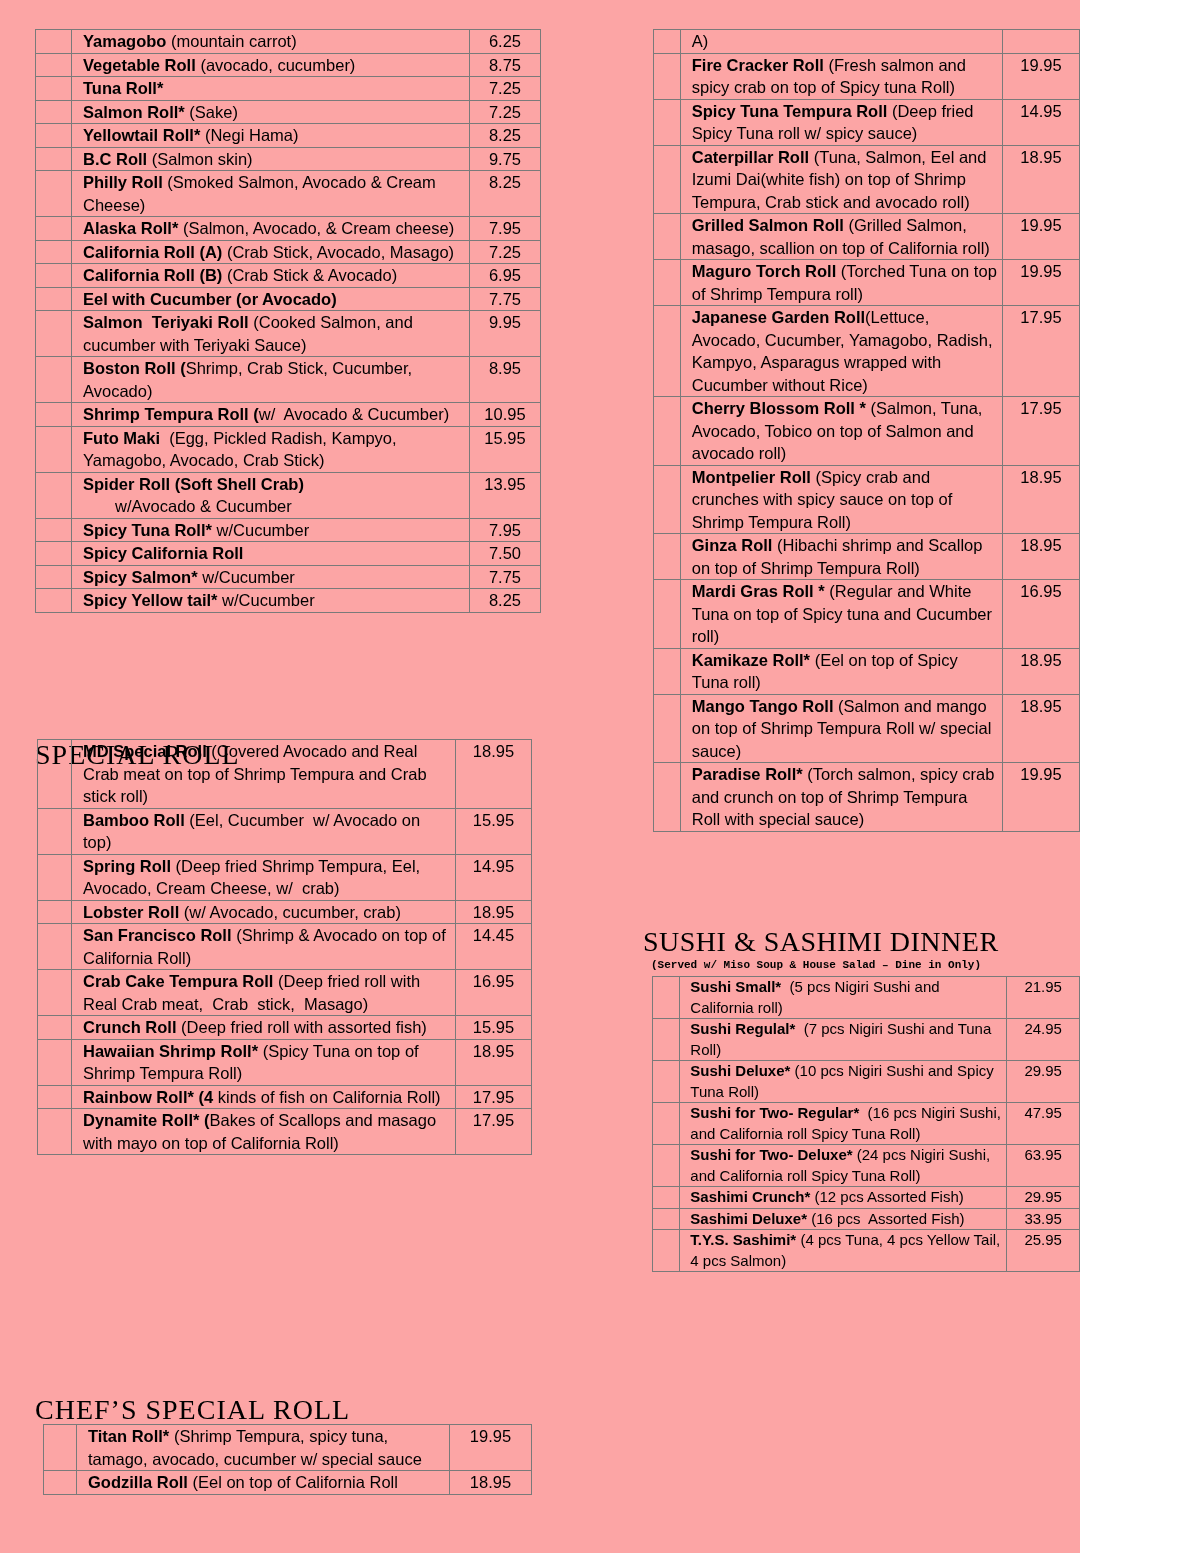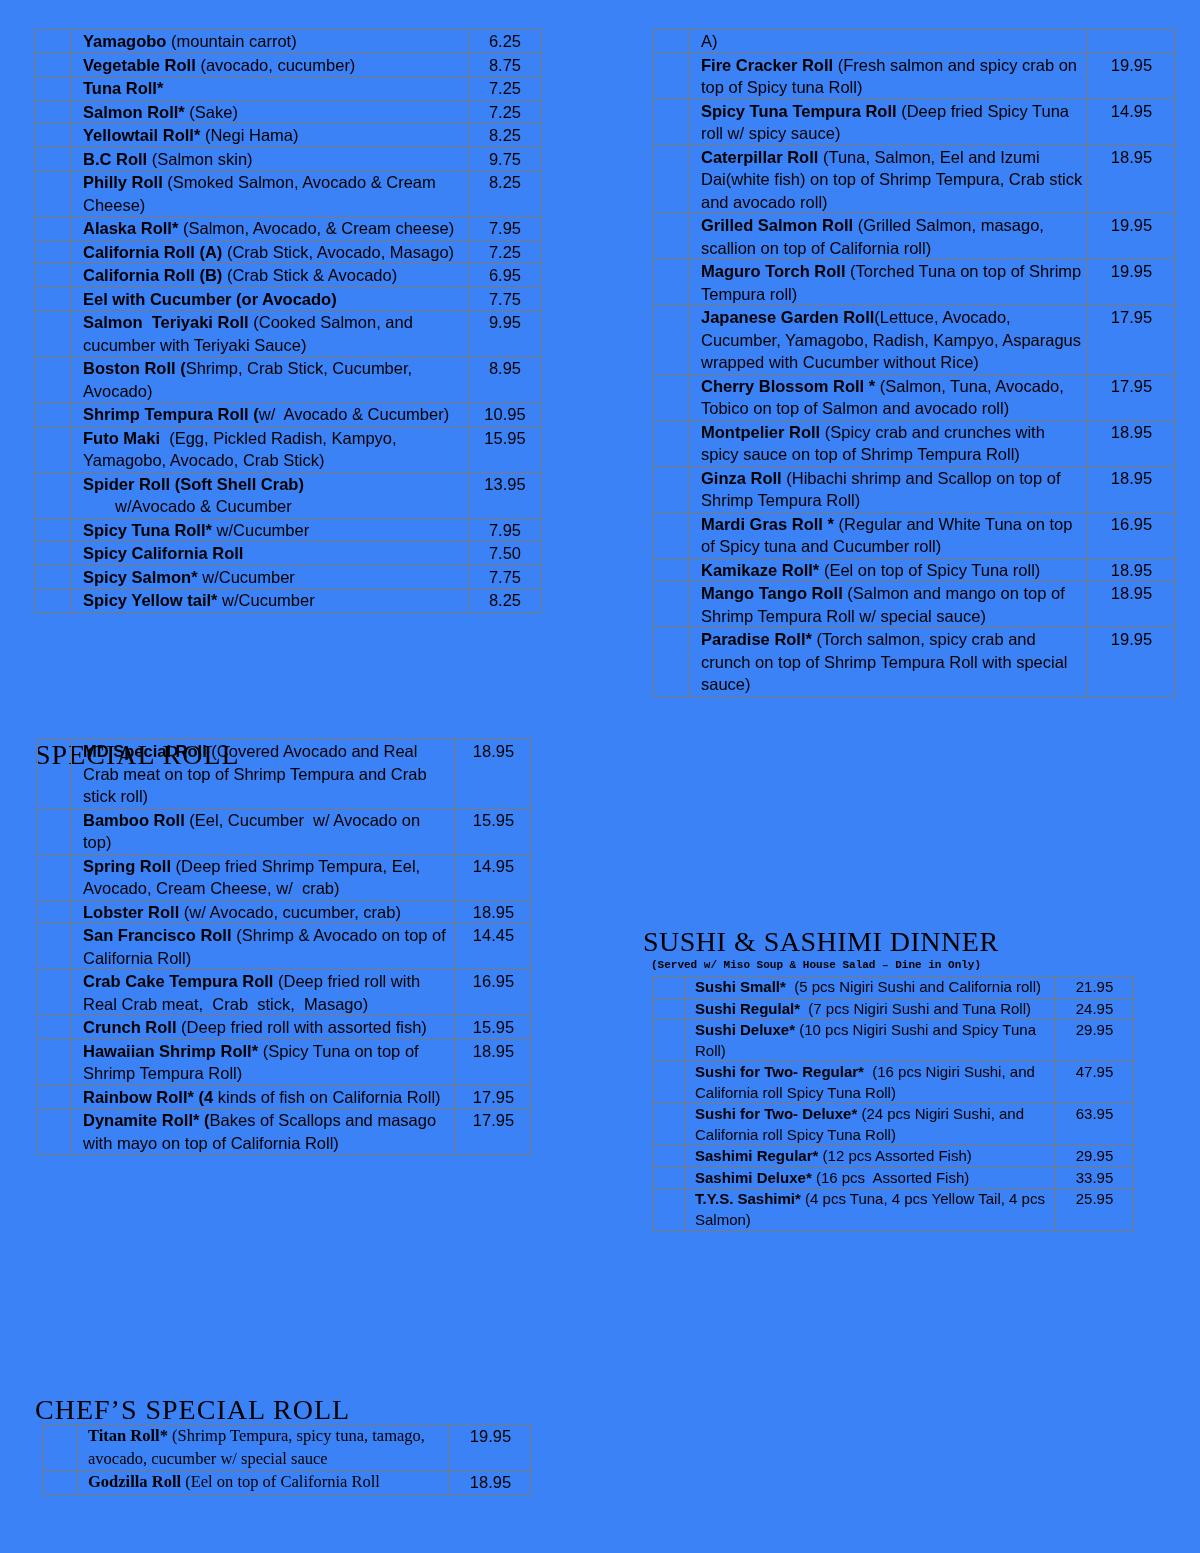--- a/index.html
+++ b/index.html
@@ -5,21 +5,21 @@
   :root{
     --border:#7a7a7a;
     --ink:#000000;
   }
   html,body{margin:0;padding:0;}
   body{
     width:1200px;height:1553px;background:#ffffff;color:var(--ink);
     font-family:"Liberation Sans", sans-serif;
     -webkit-font-smoothing:antialiased;
   }
-  .page{position:relative;width:1200px;height:1553px;overflow:hidden;background:#3b82f6;}
+  .page{position:relative;width:1080px;height:1553px;overflow:hidden;background:#fca5a5;}
 
   
   .sec-title{
     position:absolute;
     font-family:"Liberation Serif", serif;
     font-weight:normal;
     font-size:28px;
     line-height:28px;
     letter-spacing:1px;
     white-space:nowrap;
@@ -49,21 +49,21 @@
     padding:0;
   }
   .c-item{padding:0 4px 0 11px;}
   .c-item .tx{white-space:pre-wrap;}
   .nm{font-weight:bold;}
   .c-price{text-align:center;padding:0 2px;}
 
   
   .t-basic  .c-blank{width:35px;}  .t-basic  .c-item{width:382px;} .t-basic  .c-price{width:66px;}
   .t-special .c-blank{width:33px;} .t-special .c-item{width:368px;} .t-special .c-price{width:71px;}
-  .t-chefs  .c-blank{width:32px;}  .t-chefs  .c-item{width:357px;font-family:Liberation Serif, serif;} .t-chefs  .c-price{width:77px;}
+  .t-chefs  .c-blank{width:32px;}  .t-chefs  .c-item{width:357px;} .t-chefs  .c-price{width:77px;}
   .t-rrolls .c-blank{width:35px;}  .t-rrolls .c-item{width:382px;} .t-rrolls .c-price{width:83px;}
   .t-dinner{font-size:15px;line-height:20.5px;}
   .t-dinner .c-blank{width:31px;}  .t-dinner .c-item{width:356px;margin-left:12px;} .t-dinner .c-price{width:73px;}
   .t-dinner .c-item{padding-left:10px;}
 </style>
 </head>
 <body>
 
 <div class="page">
 
@@ -384,21 +384,21 @@
   </div>
 
   <div class="mrow">
     <div class="mcell c-blank"></div>
     <div class="mcell c-item"><span class="tx"><span class="nm">Sushi for Two- Deluxe*</span><span class="ds"> (24 pcs Nigiri Sushi, and California roll Spicy Tuna Roll)</span></span></div>
     <div class="mcell c-price">63.95</div>
   </div>
 
   <div class="mrow">
     <div class="mcell c-blank"></div>
-    <div class="mcell c-item"><span class="tx"><span class="nm">Sashimi Regular*</span><span class="ds"> (12 pcs Assorted Fish)</span></span></div>
+    <div class="mcell c-item"><span class="tx"><span class="nm">Sashimi Crunch*</span><span class="ds"> (12 pcs Assorted Fish)</span></span></div>
     <div class="mcell c-price">29.95</div>
   </div>
 
   <div class="mrow">
     <div class="mcell c-blank"></div>
     <div class="mcell c-item"><span class="tx"><span class="nm">Sashimi Deluxe*</span><span class="ds"> (16 pcs  Assorted Fish)</span></span></div>
     <div class="mcell c-price">33.95</div>
   </div>
 
   <div class="mrow">

